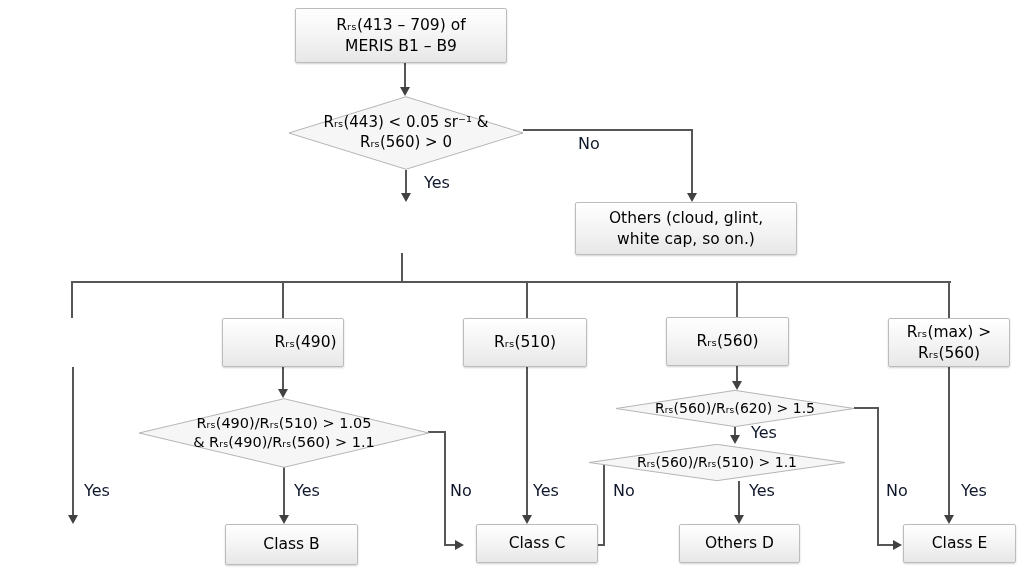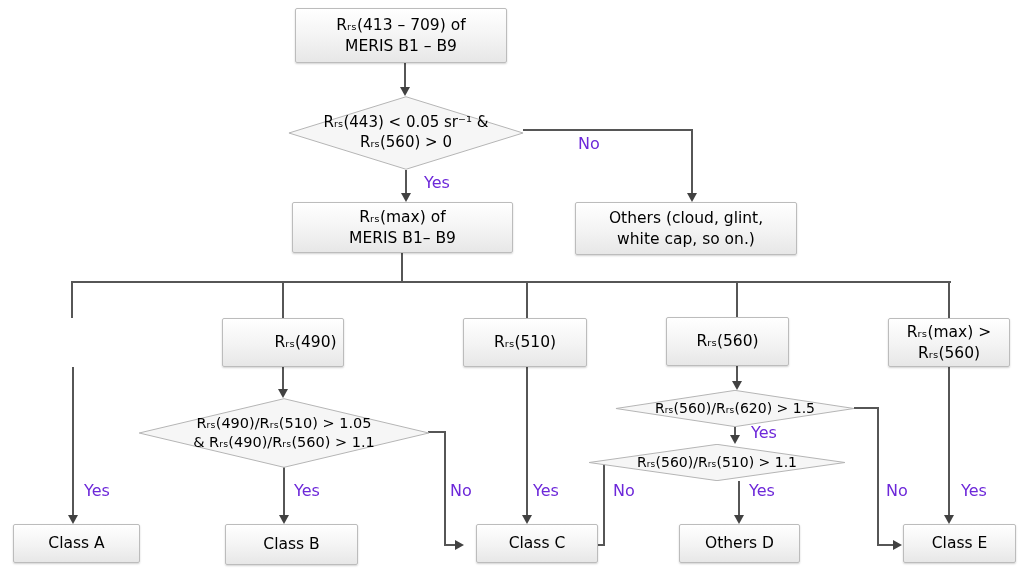--- a/index.html
+++ b/index.html
@@ -22,21 +22,21 @@
     display:flex;align-items:center;justify-content:center;text-align:center;
   }
   .vl{position:absolute;width:2px;background:#565656;}
   .hl{position:absolute;height:2px;background:#565656;}
   .ar-d{position:absolute;width:0;height:0;
     border-left:5px solid transparent;border-right:5px solid transparent;border-top:9px solid #414141;}
   .ar-r{position:absolute;width:0;height:0;
     border-top:5px solid transparent;border-bottom:5px solid transparent;border-left:9px solid #414141;}
   .ar-l{position:absolute;width:0;height:0;
     border-top:5px solid transparent;border-bottom:5px solid transparent;border-right:9px solid #414141;}
-  .elabel{position:absolute;font-size:16px;color:#6d28d9;}
+  .elabel{position:absolute;font-size:16px;color:#0f172a;}
   .fs15{font-size:15px;} .fs145{font-size:14.5px;} .fs14{font-size:14px;}
 </style>
 </head>
 <body>
 
 <div class="stage">
 
   <div class="vl" style="left:404px;top:63px;height:25px;"></div>
   <div class="ar-d" style="left:400px;top:87px;"></div>
 
@@ -104,47 +104,40 @@
   <div class="elabel" style="left:751px;top:423px;">Yes</div>
   <div class="elabel" style="left:749px;top:481px;">Yes</div>
   <div class="elabel" style="left:886px;top:481px;">No</div>
   <div class="elabel" style="left:961px;top:481px;">Yes</div>
 
   <div class="box" style="left:295px;top:8px;width:212px;height:55px;">
     <span class="lbl">Rᵣₛ(413 – 709) of
 MERIS B1 – B9</span>
   </div>
 
-  <div class="box" style="left:292px;top:202px;width:221px;height:51px;">
-    <span class="lbl">Rᵣₛ(max) of
-MERIS B1– B9</span>
-  </div>
 
   <div class="box" style="left:575px;top:202px;width:222px;height:53px;">
     <span class="lbl">Others (cloud, glint,
 white cap, so on.)</span>
   </div>
 
   <div class="box" style="left:222px;top:318px;width:122px;height:49px;padding-left:45px;">
     <span class="lbl">Rᵣₛ(490)</span>
   </div>
   <div class="box" style="left:463px;top:318px;width:124px;height:49px;">
     <span class="lbl">Rᵣₛ(510)</span>
   </div>
   <div class="box" style="left:666px;top:317px;width:123px;height:49px;">
     <span class="lbl">Rᵣₛ(560)</span>
   </div>
   <div class="box" style="left:888px;top:318px;width:122px;height:49px;">
     <span class="lbl">Rᵣₛ(max) &gt;
 Rᵣₛ(560)</span>
   </div>
 
-  <div class="box" style="left:13px;top:524px;width:127px;height:39px;">
-    <span class="lbl">Class A</span>
-  </div>
   <div class="box" style="left:225px;top:524px;width:133px;height:41px;">
     <span class="lbl">Class B</span>
   </div>
   <div class="box" style="left:476px;top:524px;width:122px;height:39px;">
     <span class="lbl">Class C</span>
   </div>
   <div class="box" style="left:679px;top:524px;width:121px;height:39px;">
     <span class="lbl">Others D</span>
   </div>
   <div class="box" style="left:903px;top:524px;width:113px;height:39px;">

